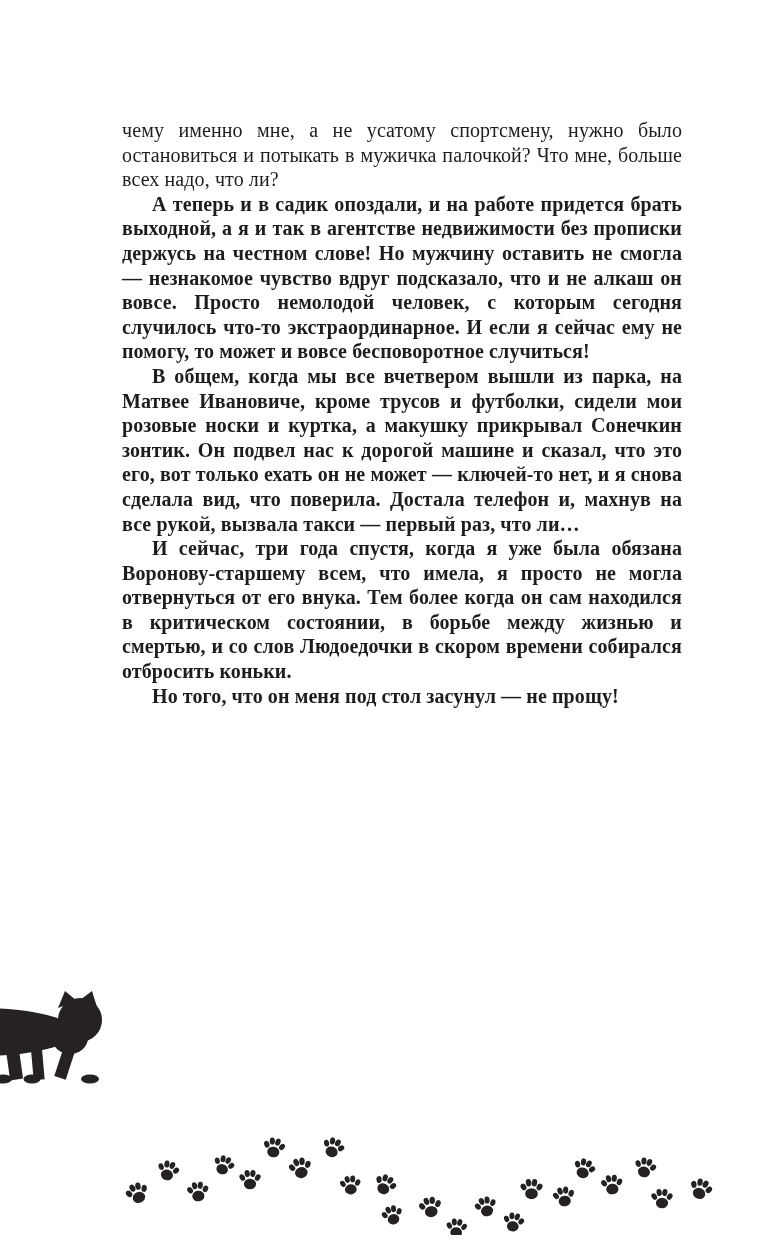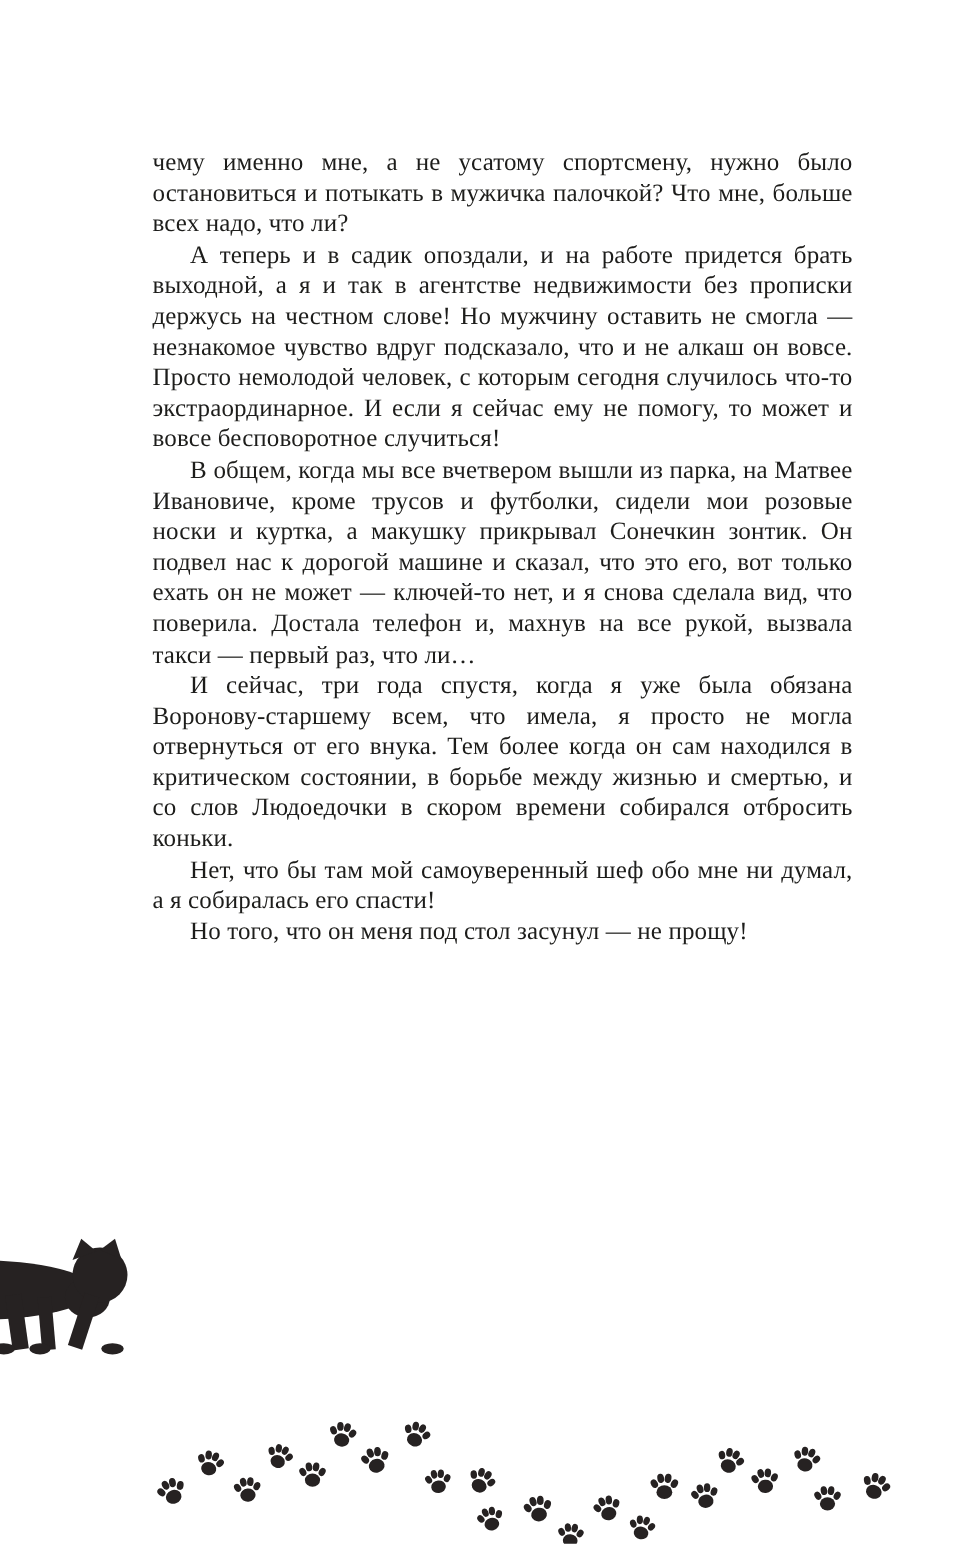--- a/index.html
+++ b/index.html
@@ -17,21 +17,21 @@
   .text-block {
     position: absolute;
     left: 122px; top: 118px; width: 560px;
     color: var(--text, #1d1d1b);
     font-size: 20px;
     line-height: 24.6px;
     text-align: justify;
     letter-spacing: 0.1px;
   }
   .text-block p { margin: 0; }
-  .text-block p.indent { text-indent: 30px; }
+  .text-block p.indent { text-indent: 30px; font-weight: bold; }
   .cat {
     position: absolute;
     left: -80px; top: 990px;
     width: 190px; height: 96px;
   }
   .cat svg { display: block; width: 100%; height: 100%; }
   .cat .ink, .paw .ink { fill: var(--ink, #262222); }
   .paw {
     position: absolute;
   }
@@ -40,21 +40,20 @@
 </head>
 <body>
 
 <div class="page">
 
   <div class="text-block" id="text-block">
       <p class="para">чему именно мне, а не усатому спортсмену, нужно было остановиться и потыкать в мужичка палочкой? Что мне, больше всех надо, что ли?</p>
       <p class="para indent">А теперь и в садик опоздали, и на работе придется брать выходной, а я и так в агентстве недвижимости без прописки держусь на честном слове! Но мужчину оставить не смогла — незнакомое чувство вдруг подсказало, что и не алкаш он вовсе. Просто немолодой человек, с которым сегодня случилось что-то экстраординарное. И если я сейчас ему не помогу, то может и вовсе бесповоротное случиться!</p>
       <p class="para indent">В общем, когда мы все вчетвером вышли из парка, на Матвее Ивановиче, кроме трусов и футболки, сидели мои розовые носки и куртка, а макушку прикрывал Сонечкин зонтик. Он подвел нас к дорогой машине и сказал, что это его, вот только ехать он не может — ключей-то нет, и я снова сделала вид, что поверила. Достала телефон и, махнув на все рукой, вызвала такси — первый раз, что ли…</p>
       <p class="para indent">И сейчас, три года спустя, когда я уже была обязана Воронову-старшему всем, что имела, я просто не могла отвернуться от его внука. Тем более когда он сам находился в критическом состоянии, в борьбе между жизнью и смертью, и со слов Людоедочки в скором времени собирался отбросить коньки.</p>
-      <p class="para indent">Нет, что бы там мой самоуверенный шеф обо мне ни думал, а я собиралась его спасти!</p>
       <p class="para indent">Но того, что он меня под стол засунул — не прощу!</p>
     </div>
 
   <div class="cat">
     <svg viewBox="0 0 190 96" preserveAspectRatio="none" aria-hidden="true">
       <g class="ink">
         <ellipse cx="60" cy="42" rx="95" ry="24"></ellipse>
         <ellipse cx="150" cy="48" rx="18" ry="16"></ellipse>
         <circle cx="160" cy="30" r="22"></circle>
         <polygon points="138,18 145,1 157,11"></polygon>

